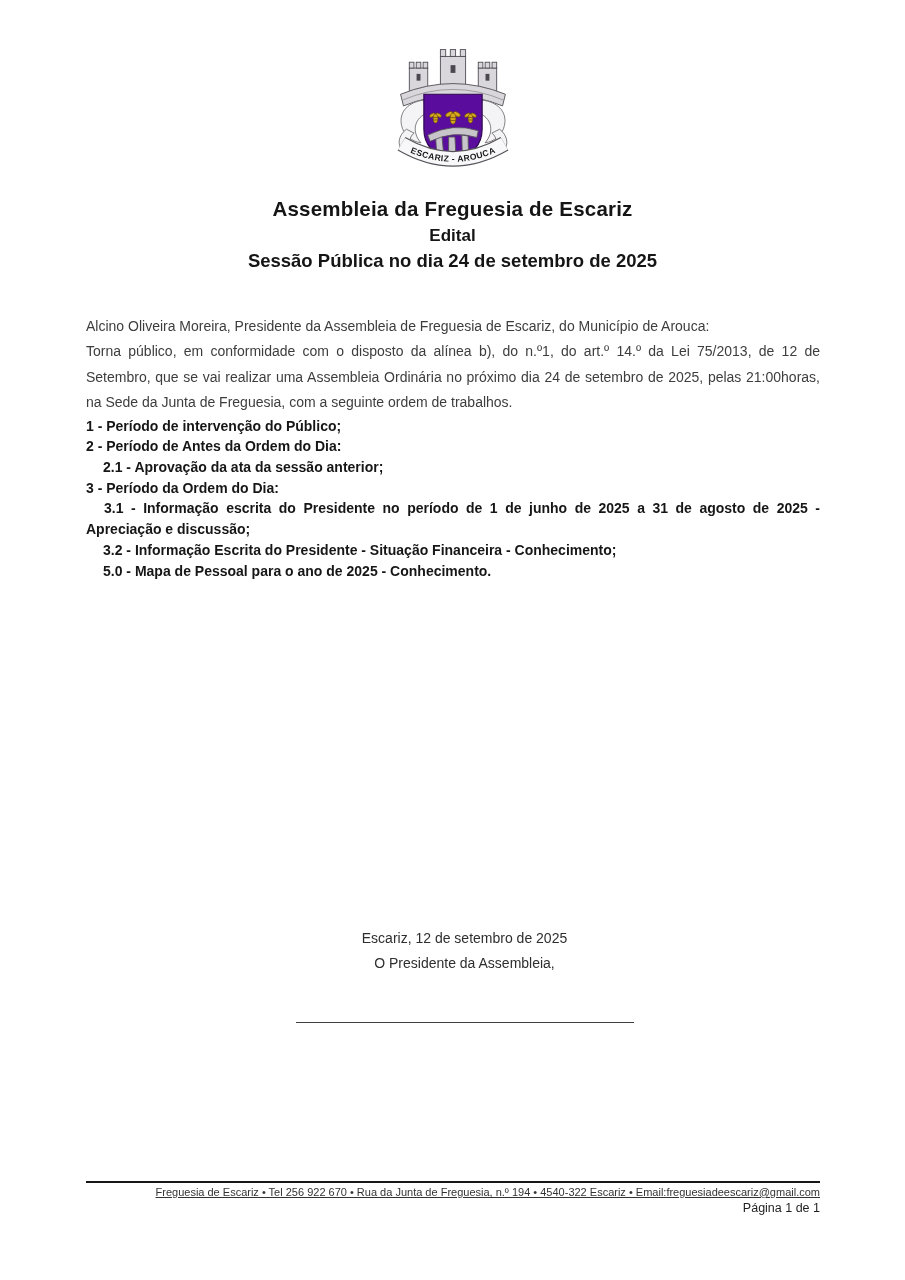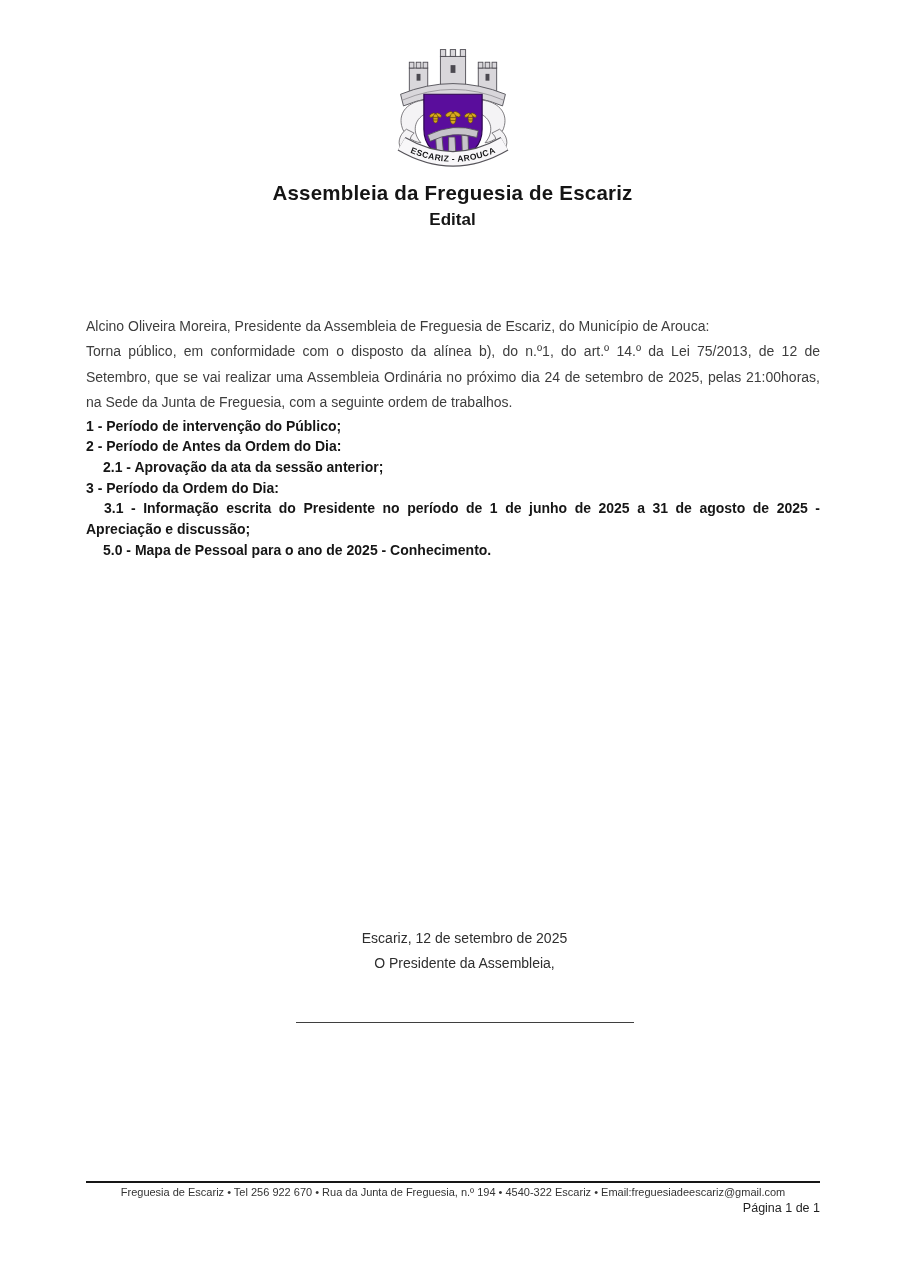--- a/index.html
+++ b/index.html
@@ -6,21 +6,21 @@
   html,body { background:#ffffff; }
   body {
     width:905px; height:1280px; position:relative;
     font-family:"Liberation Sans","DejaVu Sans",sans-serif;
     color:#3b3b3b;
   }
   .page { position:absolute; inset:0; background:#fff; overflow:hidden; }
 
   .crest { position:absolute; top:36px; left:50%; transform:translateX(-50%); }
 
-  .header { position:absolute; top:181px; left:0; width:100%; text-align:center; color:#151515; }
+  .header { position:absolute; top:197px; left:0; width:100%; text-align:center; color:#151515; }
   .title   { font-size:20.5px; font-weight:700; letter-spacing:.2px; }
   .subtitle{ font-size:17px;   font-weight:700; margin-top:5px; }
   .session { font-size:18.5px; font-weight:700; margin-top:4px; }
 
   .content { position:absolute; left:86px; width:734px; top:314px;
              font-size:14px; line-height:25.4px; text-align:justify; color:#3d3d3d; }
   .intro { text-align:left; }
 
   .agenda { font-weight:700; color:#161616; line-height:20.7px; text-align:left; }
   .agenda-item.lvl1 { padding-left:17px; }
@@ -28,21 +28,21 @@
 
   .closing { margin-top:17px; white-space:pre-wrap; }
 
   .signature { position:absolute; top:926px; left:12px; width:100%;
                text-align:center; font-size:14px; line-height:25px; color:#2e2e2e; }
   .sig-line { width:338px; margin:46px auto 0; border-bottom:1.8px solid #3f3f3f; height:0; }
   .sig-name { margin-top:4px; }
 
   .footer { position:absolute; left:86px; width:734px; top:1181px;
             border-top:2.2px solid #161616; color:#333; }
-  .footer-contact { text-align:center; font-size:11px; margin-top:3px; }
+  .footer-contact { text-align:right; font-size:11px; margin-top:3px;text-decoration:underline; }
   .footer-page    { text-align:right;  font-size:12.5px; margin-top:3px; color:#1f1f1f; }
 </style>
 </head>
 <body>
 
 <div class="page">
 
   <div class="crest">
     <svg width="136" height="134" viewBox="0 0 140 138">
 
@@ -108,32 +108,34 @@
       <path id="ribbonTextPath" d="M14,114 Q70,145 126,114" fill="none"></path>
       <text font-size="8.8" font-weight="bold" fill="#18181a" letter-spacing="0.4" font-family="Liberation Sans, DejaVu Sans, sans-serif">
         <textPath href="#ribbonTextPath" startOffset="50%" text-anchor="middle">ESCARIZ - AROUCA</textPath>
       </text>
     </svg>
   </div>
 
   <div class="header">
     <div class="title">Assembleia da Freguesia de Escariz</div>
     <div class="subtitle">Edital</div>
+    <div class="session">Sessão Pública no dia 24 de setembro de 2025</div>
   </div>
 
   <div class="content">
     <p class="intro">Alcino Oliveira Moreira, Presidente da Assembleia de Freguesia de Escariz, do Município de Arouca:</p>
     <p class="para">Torna público, em conformidade com o disposto da alínea b), do n.º1, do art.º 14.º da Lei 75/2013, de 12 de Setembro, que se vai realizar uma Assembleia Ordinária no próximo dia 24 de setembro de 2025, pelas 21:00horas, na Sede da Junta de Freguesia, com a seguinte ordem de trabalhos.</p>
 
     <div class="agenda">
       <div class="agenda-item lvl0">1 - Período de intervenção do Público;</div>
       <div class="agenda-item lvl0">2 - Período de Antes da Ordem do Dia:</div>
       <div class="agenda-item lvl1">2.1 - Aprovação da ata da sessão anterior;</div>
       <div class="agenda-item lvl0">3 - Período da Ordem do Dia:</div>
       <div class="agenda-item hang">3.1 - Informação escrita do Presidente no período de 1 de junho de 2025 a 31 de agosto de 2025 - Apreciação e discussão;</div>
+      <div class="agenda-item lvl1">3.2 - Informação Escrita do Presidente - Situação Financeira - Conhecimento;</div>
       <div class="agenda-item lvl1">5.0 - Mapa de Pessoal para o ano de 2025 - Conhecimento.</div>
     </div>
 
   </div>
 
   <div class="signature">
     <div>Escariz, 12 de setembro de 2025</div>
     <div>O Presidente da Assembleia,</div>
     <div class="sig-line"></div>
   </div>

